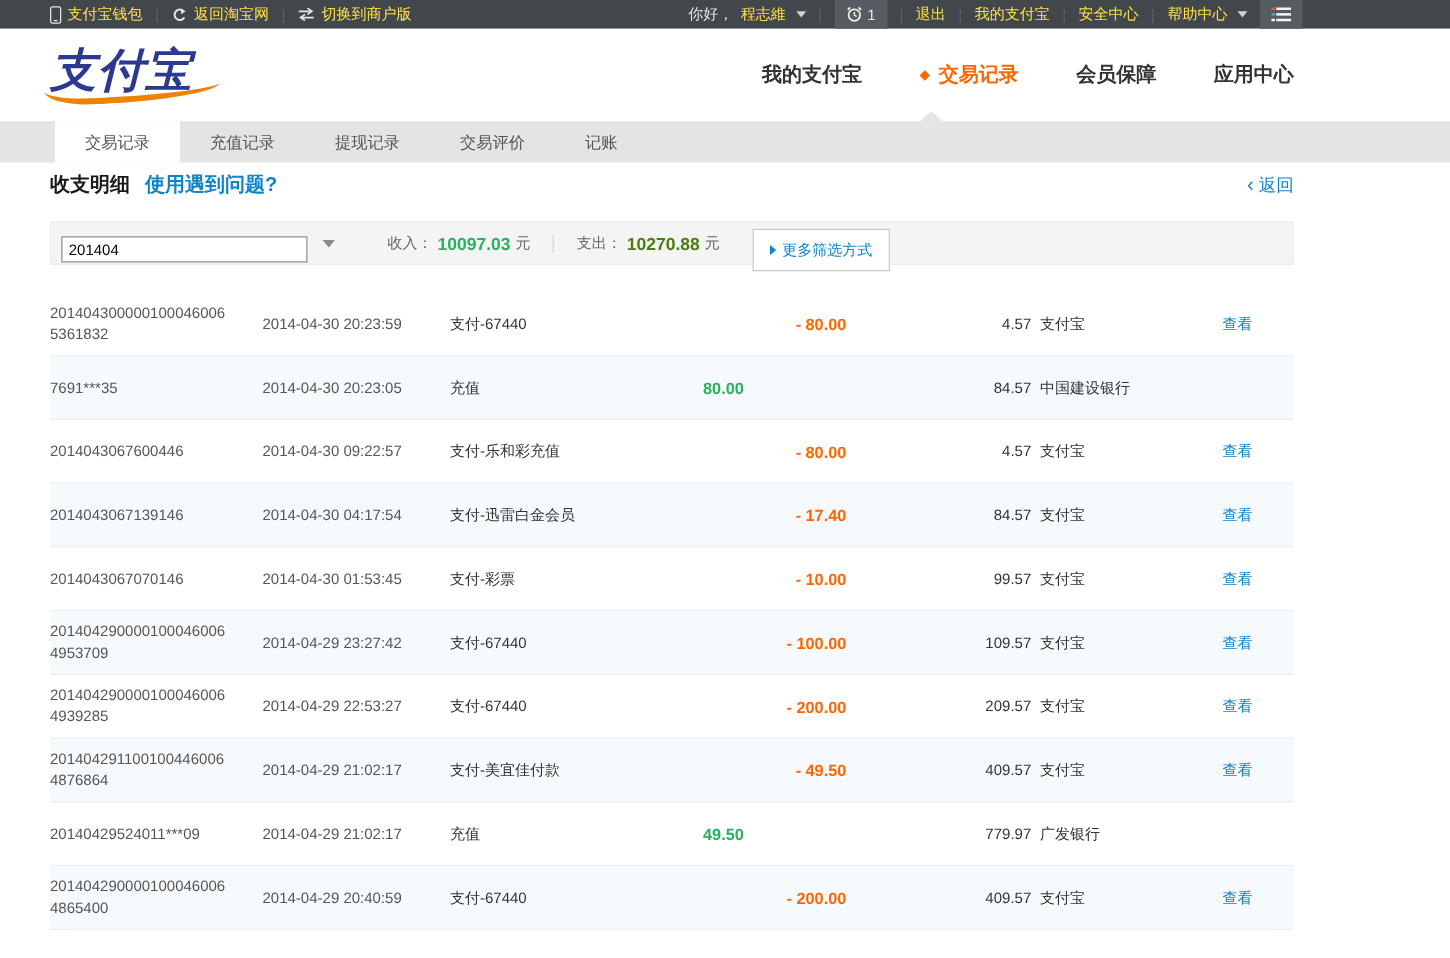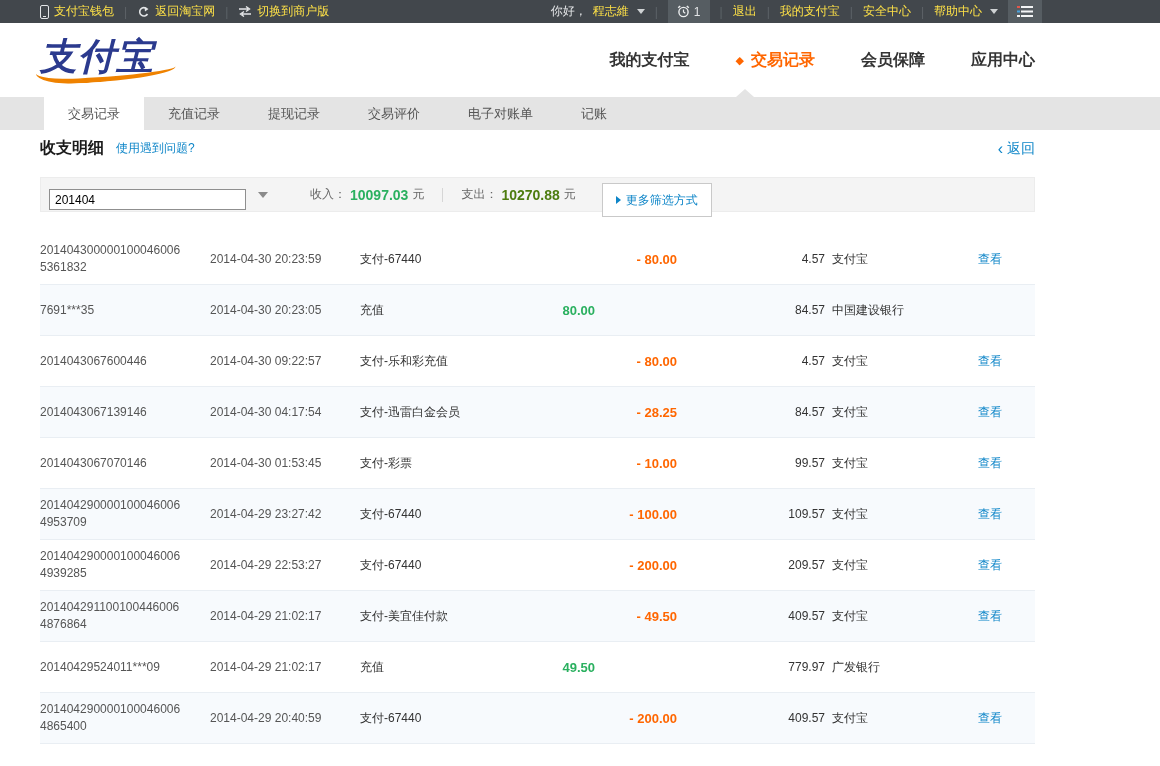--- a/index.html
+++ b/index.html
@@ -34,21 +34,21 @@
   .subnav { height:33px; background:#e4e4e4; position:relative; }
   .subnav-pointer { position:absolute; top:-8px; left:736px; width:0; height:0;
     border-left:9px solid transparent; border-right:9px solid transparent; border-bottom:8px solid #e4e4e4; }
   .subnav-tabs { display:flex; margin-left:44px; height:100%; font-size:13px; color:#555; }
   .subnav-tab { display:flex; align-items:center; padding:0 24px; cursor:pointer; }
   .subnav-tab.active { background:#fff; }
 
   
   .page-head { display:flex; align-items:center; margin:8px 125px 0 40px; }
   .page-title { font-size:16px; font-weight:bold; color:#1a1a1a; }
-  .help-link { color:#0d85c8; font-size:12px; margin-left:12px; font-weight:normal; }
+  .help-link { color:#0d85c8; font-size:16px; margin-left:12px; font-weight:bold; }
   .back-link { margin-left:auto; color:#0d85c8; font-size:14px; display:flex; align-items:center; gap:4px; }
   .back-chevron { font-size:16px; line-height:1; }
 
   
   .filter-bar { margin:18px 0 0 40px; width:995px; height:35px; background:#f4f4f4;
     border:1px solid #ececec; display:flex; align-items:center; }
   .month-input { margin-left:8px; width:197px; height:21px; border:1px solid #8f8f8f;
     font-size:12px; padding:0 5px; font-family:inherit; background:#fff;margin-top:10px; }
   .input-caret { margin-left:12px; width:0; height:0; border-left:5px solid transparent;
     border-right:5px solid transparent; border-top:6px solid #8a8a8a; cursor:pointer; }
@@ -184,21 +184,20 @@
   </div>
 </div>
 
 <div class="subnav">
   <div class="subnav-pointer"></div>
   <div class="subnav-tabs">
     <span class="subnav-tab active">交易记录</span>
     <span class="subnav-tab">充值记录</span>
     <span class="subnav-tab">提现记录</span>
     <span class="subnav-tab">交易评价</span>
-    <span class="subnav-tab">电子对账单</span>
     <span class="subnav-tab">记账</span>
   </div>
 </div>
 
 <div class="page-head">
   <span class="page-title">收支明细</span>
   <a class="help-link">使用遇到问题?</a>
   <a class="back-link">
     <span class="back-chevron">‹</span>
     <span>返回</span>
@@ -255,21 +254,21 @@
     <span class="c c6 bal">4.57</span>
     <span class="c c7 mth">支付宝</span>
     <span class="c c8"><a class="view-link">查看</a></span>
   </div>
 
   <div class="trow">
     <span class="c c1 sn">2014043067139146</span>
     <span class="c c2 dt">2014-04-30 04:17:54</span>
     <span class="c c3 nm">支付-迅雷白金会员</span>
     <span class="c c4 inc"></span>
-    <span class="c c5 exp">- 28.25</span>
+    <span class="c c5 exp">- 17.40</span>
     <span class="c c6 bal">84.57</span>
     <span class="c c7 mth">支付宝</span>
     <span class="c c8"><a class="view-link">查看</a></span>
   </div>
 
   <div class="trow">
     <span class="c c1 sn">2014043067070146</span>
     <span class="c c2 dt">2014-04-30 01:53:45</span>
     <span class="c c3 nm">支付-彩票</span>
     <span class="c c4 inc"></span>

